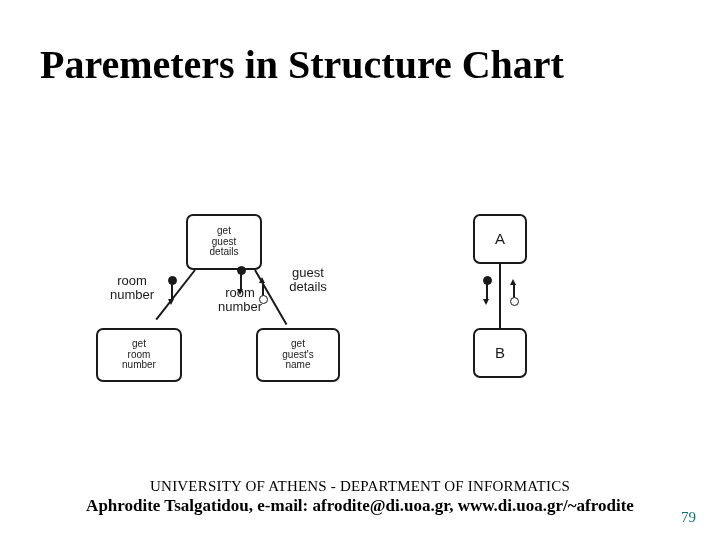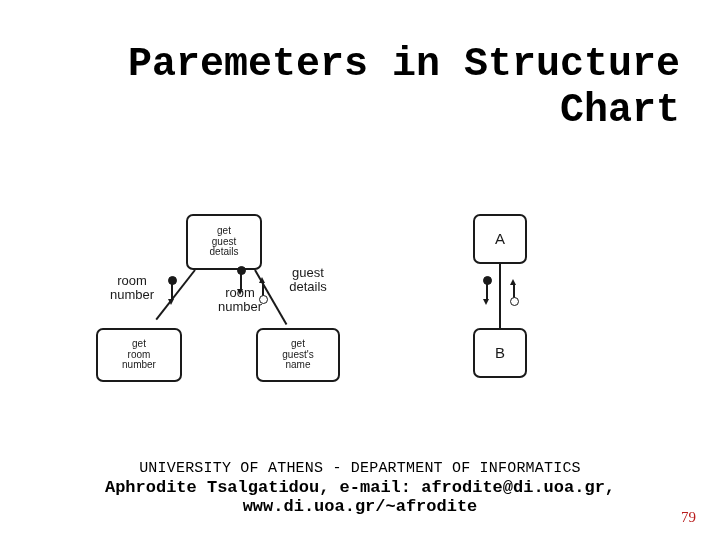--- a/index.html
+++ b/index.html
@@ -19,22 +19,22 @@
     position: absolute;
     inset: 0;
   }
 
   
   .title {
     position: absolute;
     top: 42px;
     left: 40px;
     width: 640px;
-    text-align: right;
-    font-family: Liberation Mono, monospace;
+    text-align: left;
+    font-family: Liberation Serif, serif;
     font-weight: bold;
     font-size: 40px;
     line-height: 1.15;
     color: #000000;
     letter-spacing: 0px;
   }
 
   
   .diagram {
     position: absolute;
@@ -132,39 +132,39 @@
   .arrow-up { border-bottom: 6px solid #1a1a1a; }
   .arrow-down { border-top: 6px solid #1a1a1a; }
 
   
   .footer {
     position: absolute;
     left: 0;
     right: 0;
     bottom: 24px;
     text-align: center;
-    font-family: Liberation Mono, monospace;
+    font-family: Liberation Serif, serif;
     color: #000000;
   }
   .footer-line1 {
     font-size: 15px;
     letter-spacing: 0.2px;
   }
   .footer-line2 {
     font-size: 17px;
     font-weight: bold;
     margin-top: 1px;
   }
   .page-number {
     position: absolute;
     right: 24px;
     bottom: 14px;
     font-family: "Liberation Serif", serif;
     font-size: 15px;
-    color: #b91c1c;
+    color: #0f766e;
   }
 </style>
 </head>
 <body>
 
 <div class="slide">
 
   <div class="title">Paremeters in Structure Chart</div>
 
   <div class="diagram">

